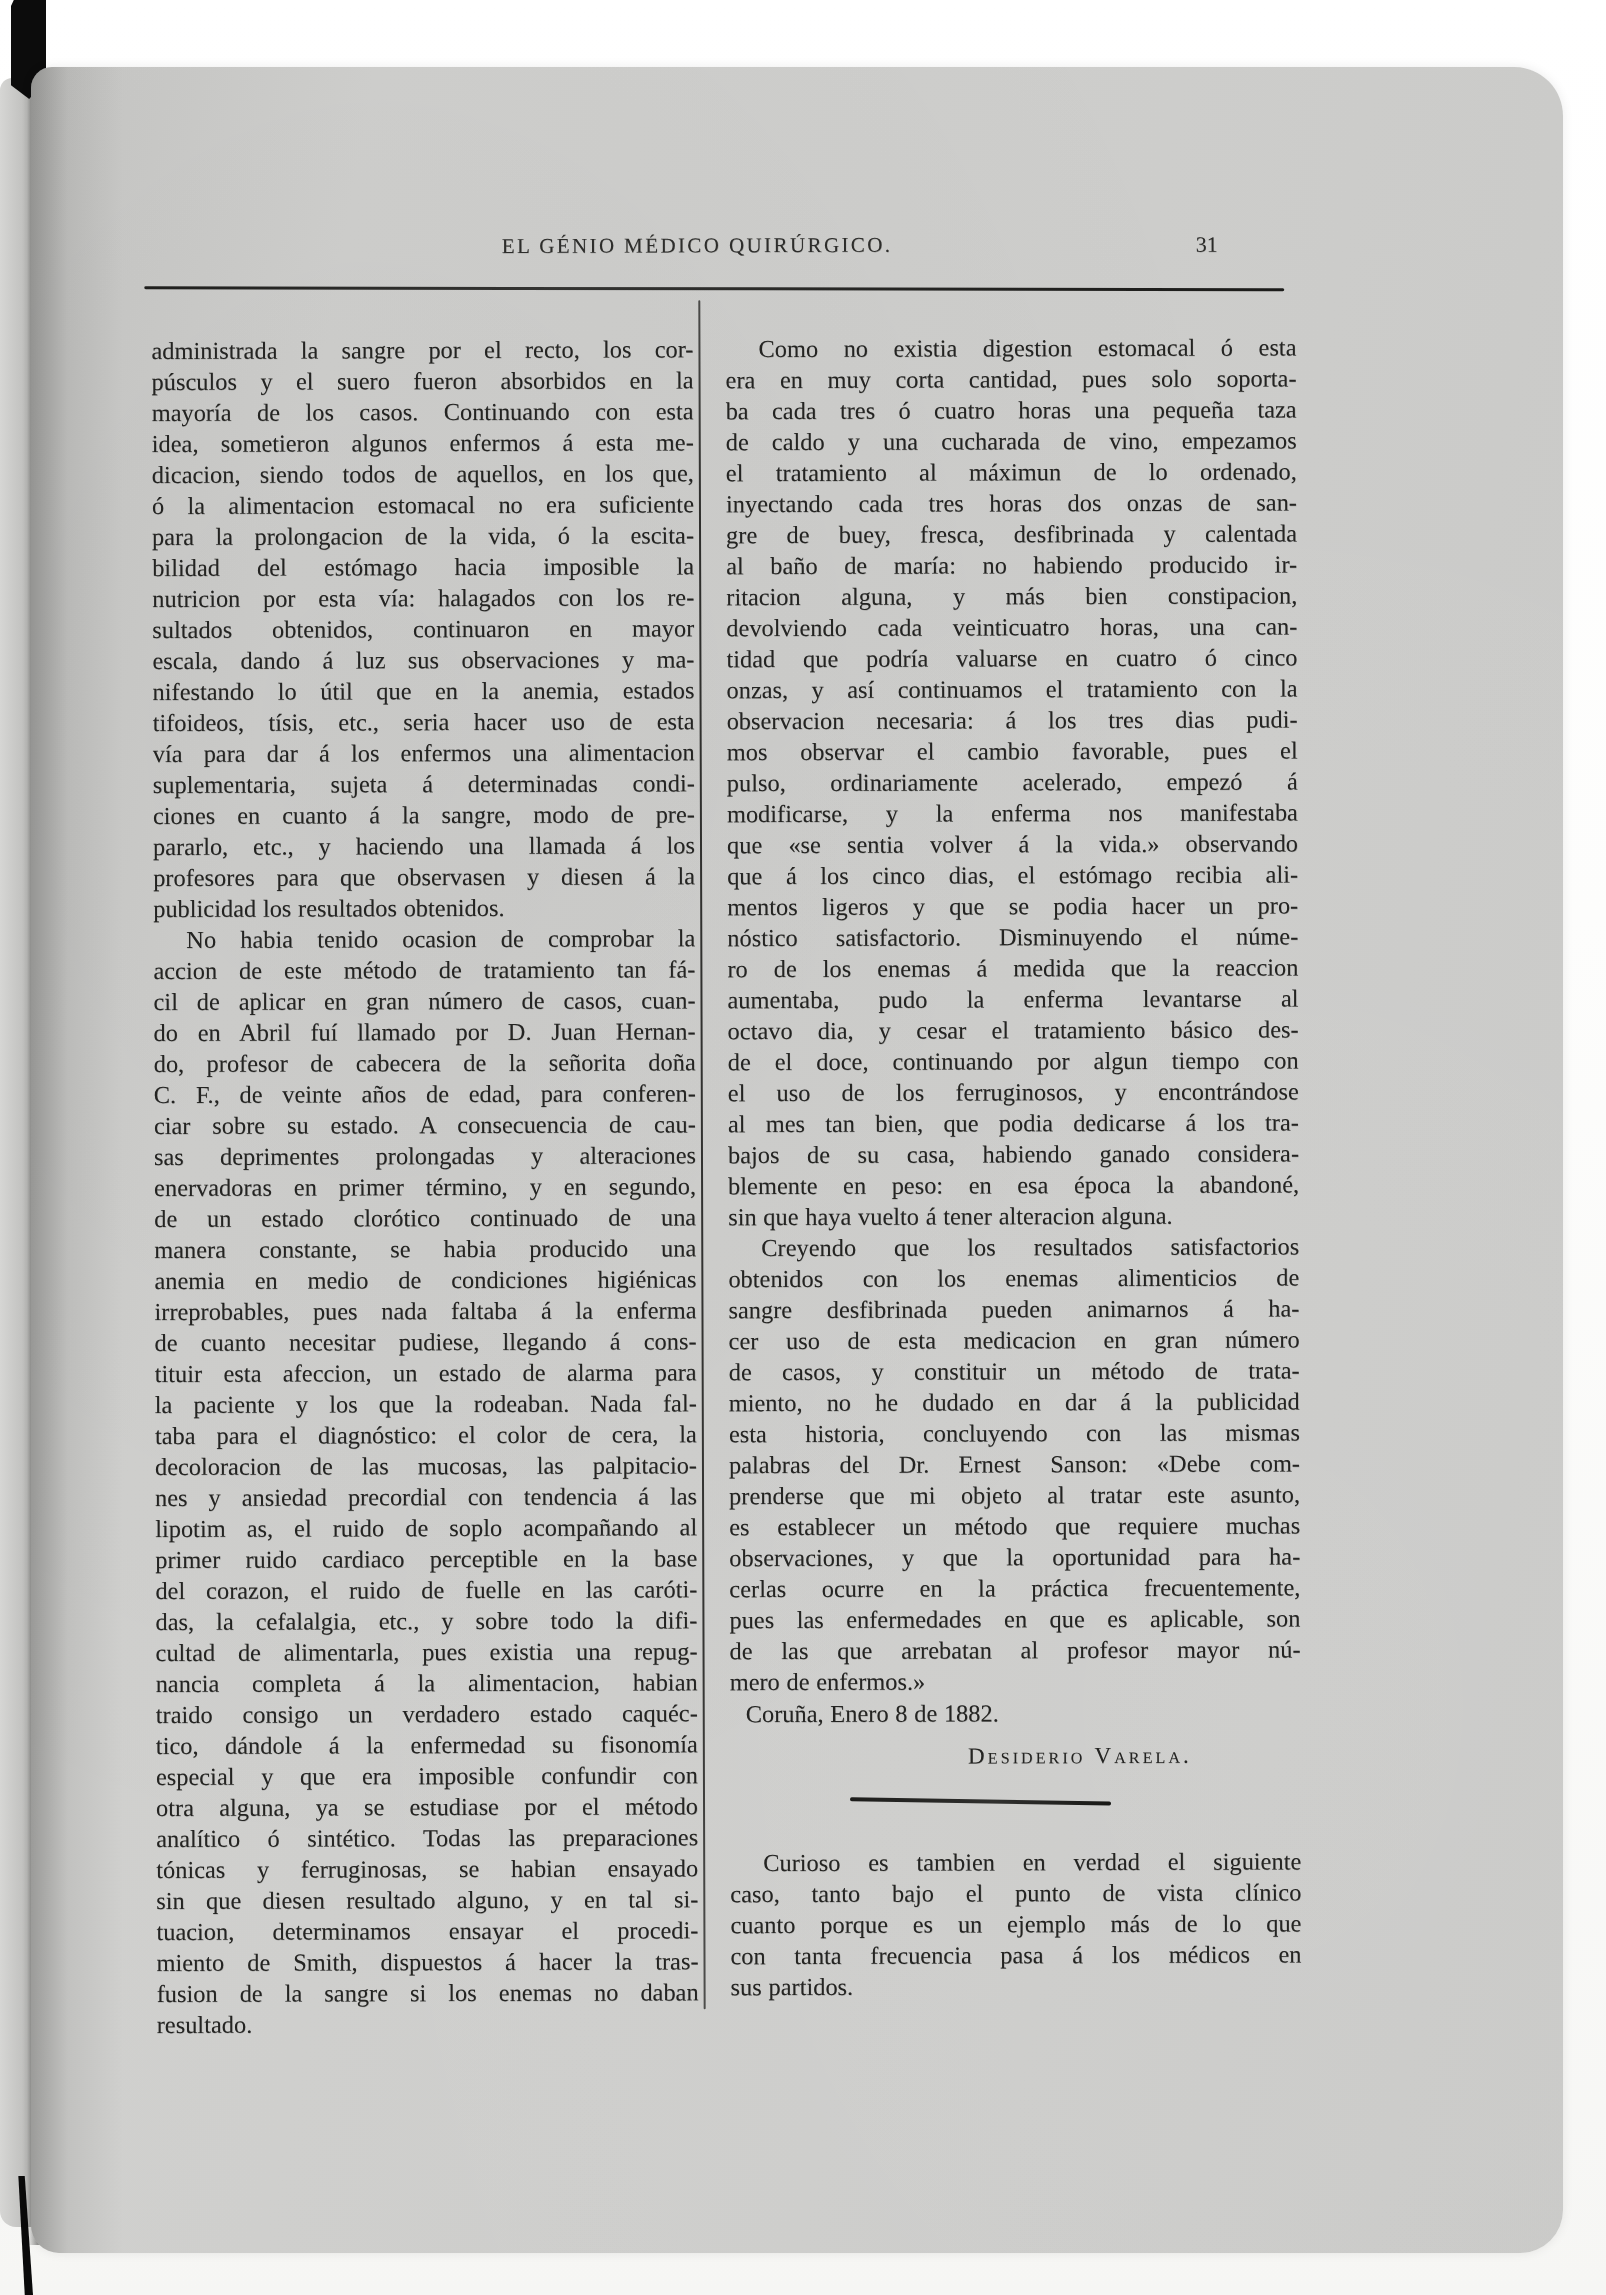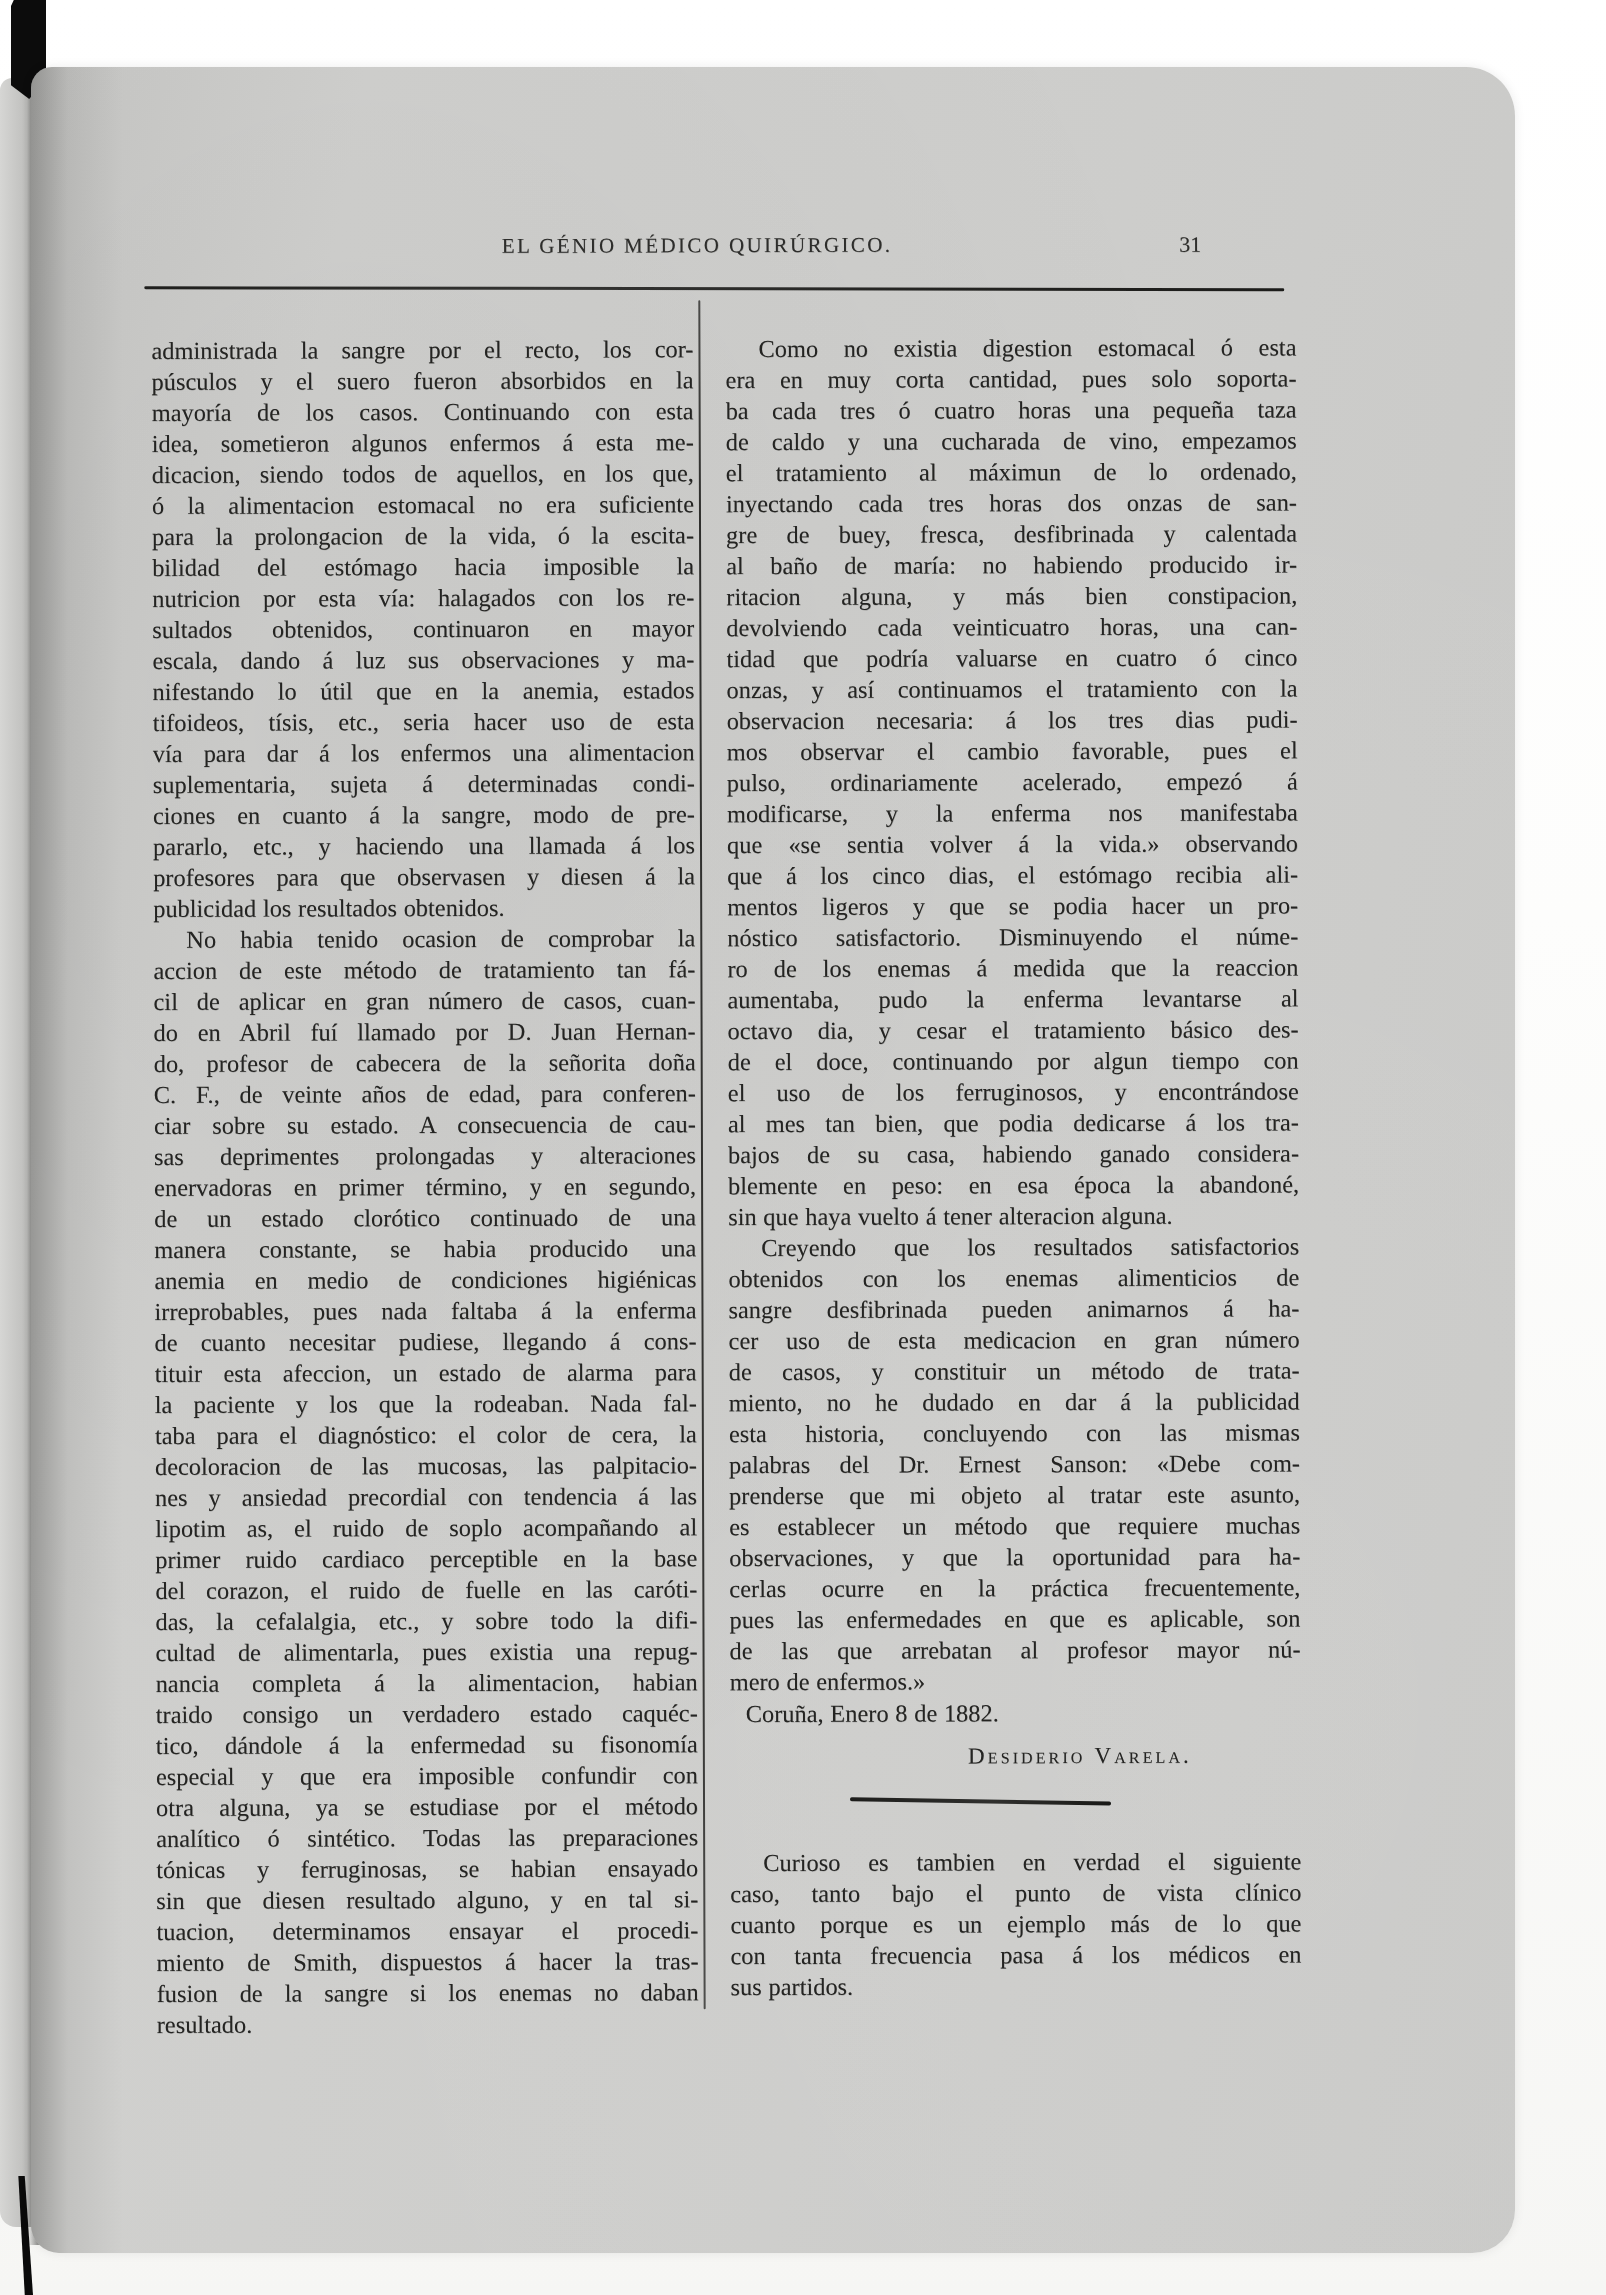--- a/index.html
+++ b/index.html
@@ -36,20 +36,21 @@
     clip-path:polygon(20% 0,55% 0,100% 100%,55% 100%);
   }
   .page{
     position:absolute; left:30.5px; top:67px; width:1484px; height:2186px;
     background:
       radial-gradient(ellipse at 22% 30%, rgba(0,0,0,0.035), rgba(0,0,0,0) 55%),
       radial-gradient(ellipse at 80% 75%, rgba(255,255,255,0.06), rgba(0,0,0,0) 60%),
       linear-gradient(100deg,#c6c6c4 0%,#d0d0ce 18%,#cdcdcb 60%,#c9c9c7 100%);
     border-radius:21px 49px 43px 28px;
     box-shadow:0 0 11px rgba(0,0,0,0.08);
+    padding-left:48px;
   }
   .spine-shade{
     position:absolute; left:0; top:0; width:92px; height:100%;
     background:linear-gradient(to right,rgba(70,70,68,0.38),rgba(120,120,118,0.16) 40%,rgba(0,0,0,0) 100%);
     border-radius:21px 0 0 28px;
   }
   .content{
     position:absolute; inset:0;
     transform:rotate(-0.18deg);
     color:#242422;
@@ -57,21 +58,21 @@
   .running-head{
     position:absolute; left:122px; top:166px; width:1136px;
     text-align:center;
     font-size:21px; letter-spacing:2.4px;
     color:#2d2d2b;
     text-shadow:0.4px 0.5px 0.4px rgba(55,55,53,0.35);
     transform:translateX(-21px);
   }
   .folio{
     position:absolute; left:1151px; top:166px; width:55px;
-    font-size:22px; text-align:left; color:#2b2b29;
+    font-size:22px; text-align:center; color:#2b2b29;
     text-shadow:0.4px 0.5px 0.4px rgba(55,55,53,0.35);
   }
   .head-rule{
     position:absolute; left:116px; top:220px; width:1140px; height:3.1px;
     background:linear-gradient(to right,#1f1f1d,#343432 35%,#232321 70%,#1c1c1a);
     border-radius:1.8px;
     transform:rotate(0.28deg);
   }
   .col-divider{
     position:absolute; left:670px; top:233px; width:1.8px; height:1709px;

